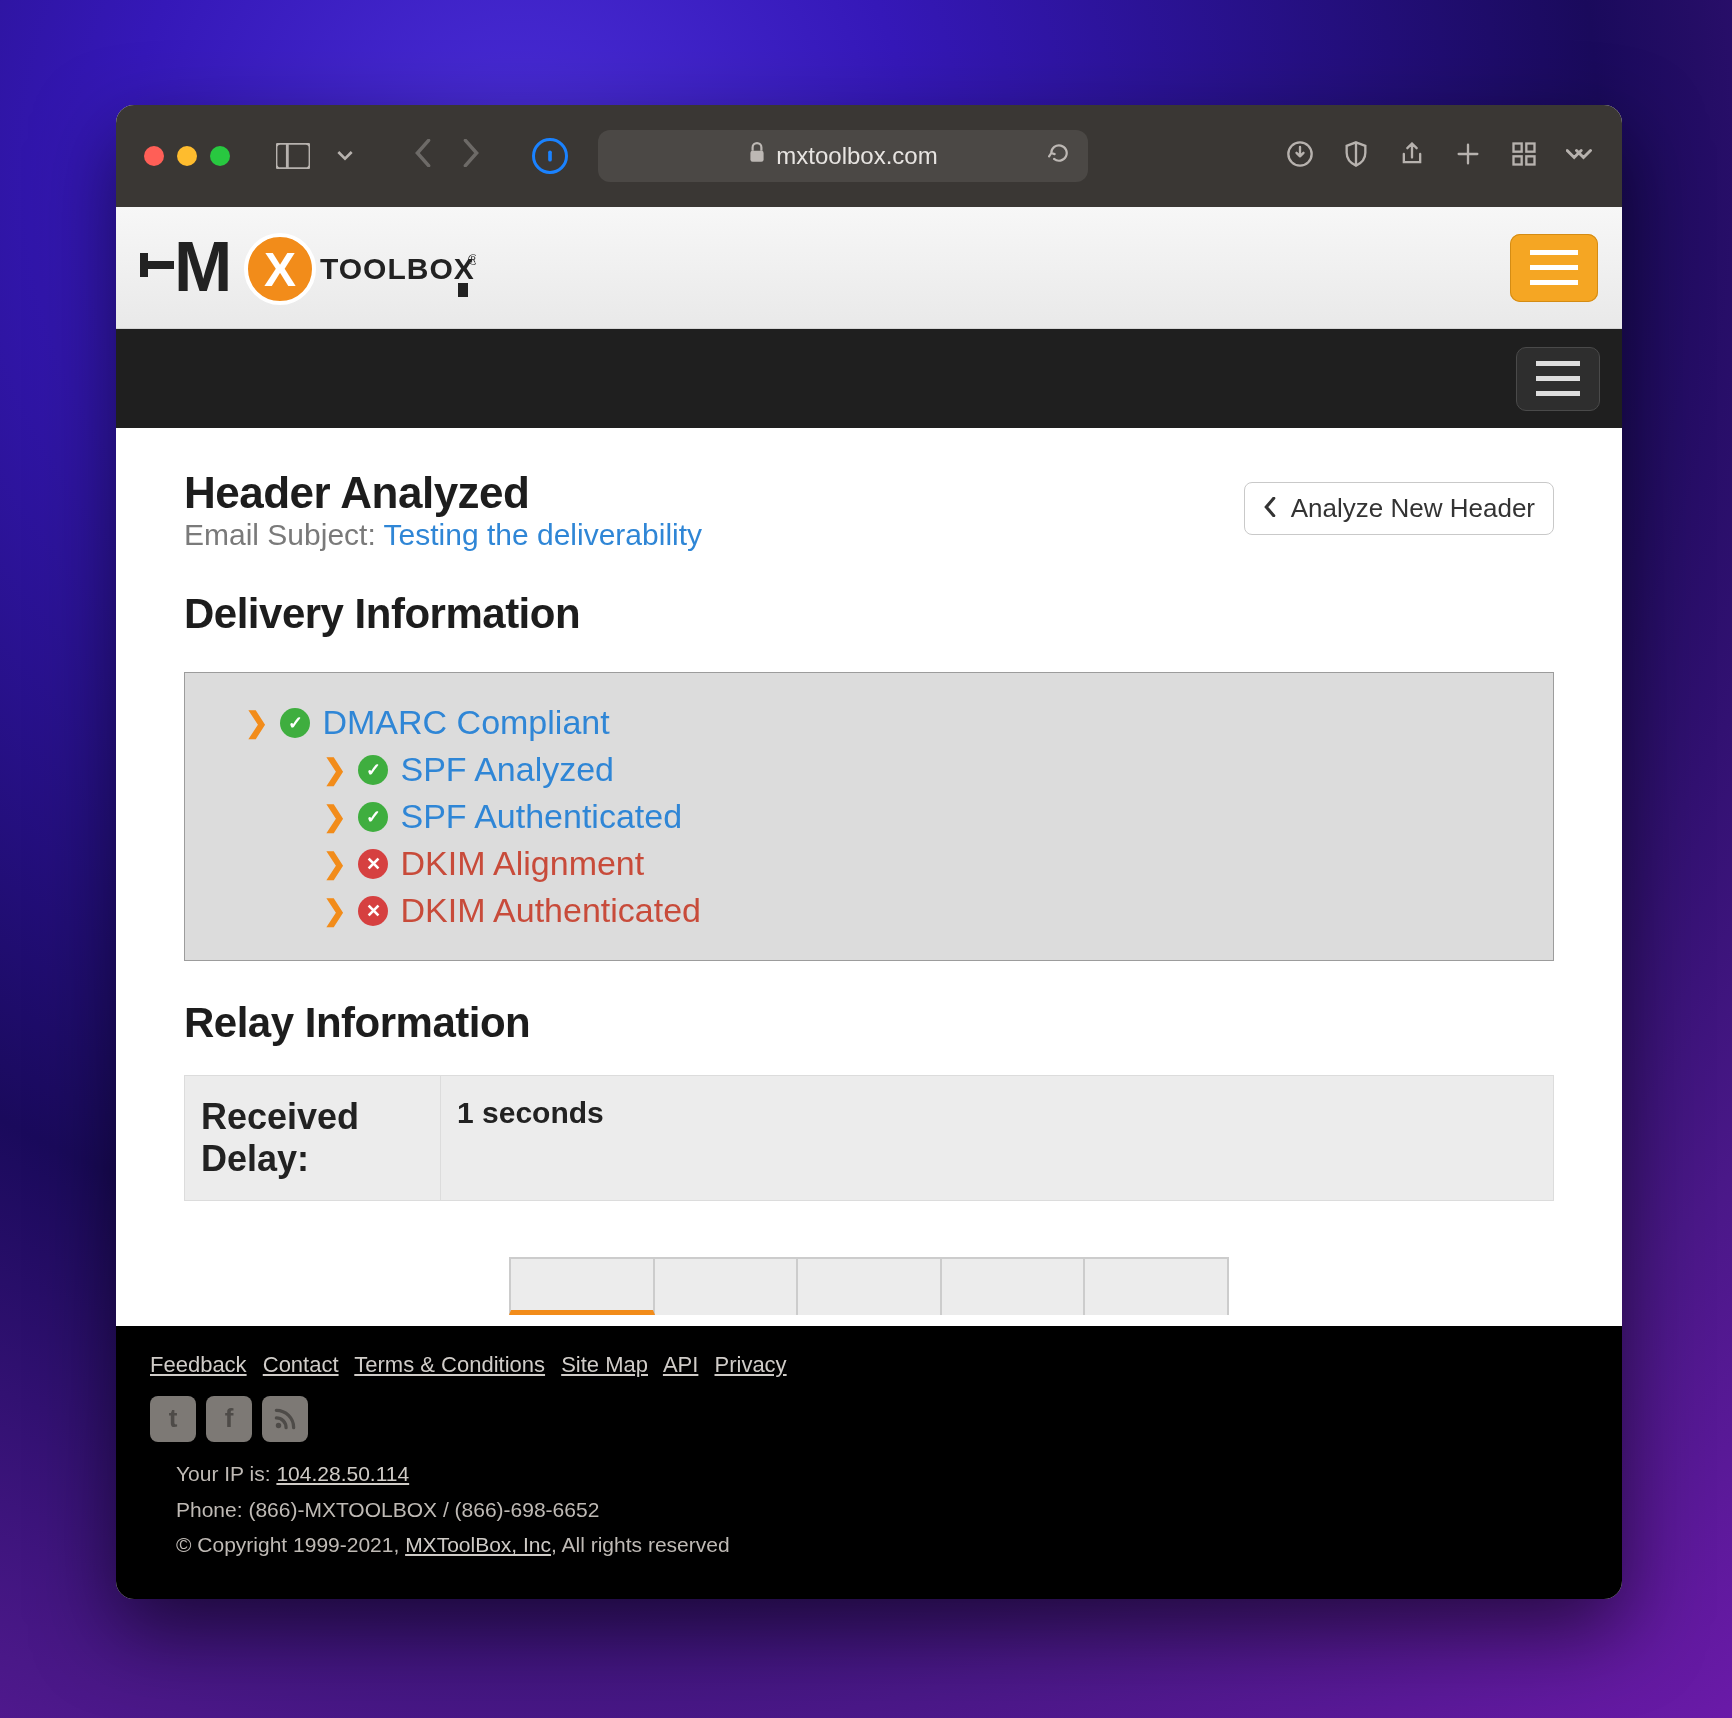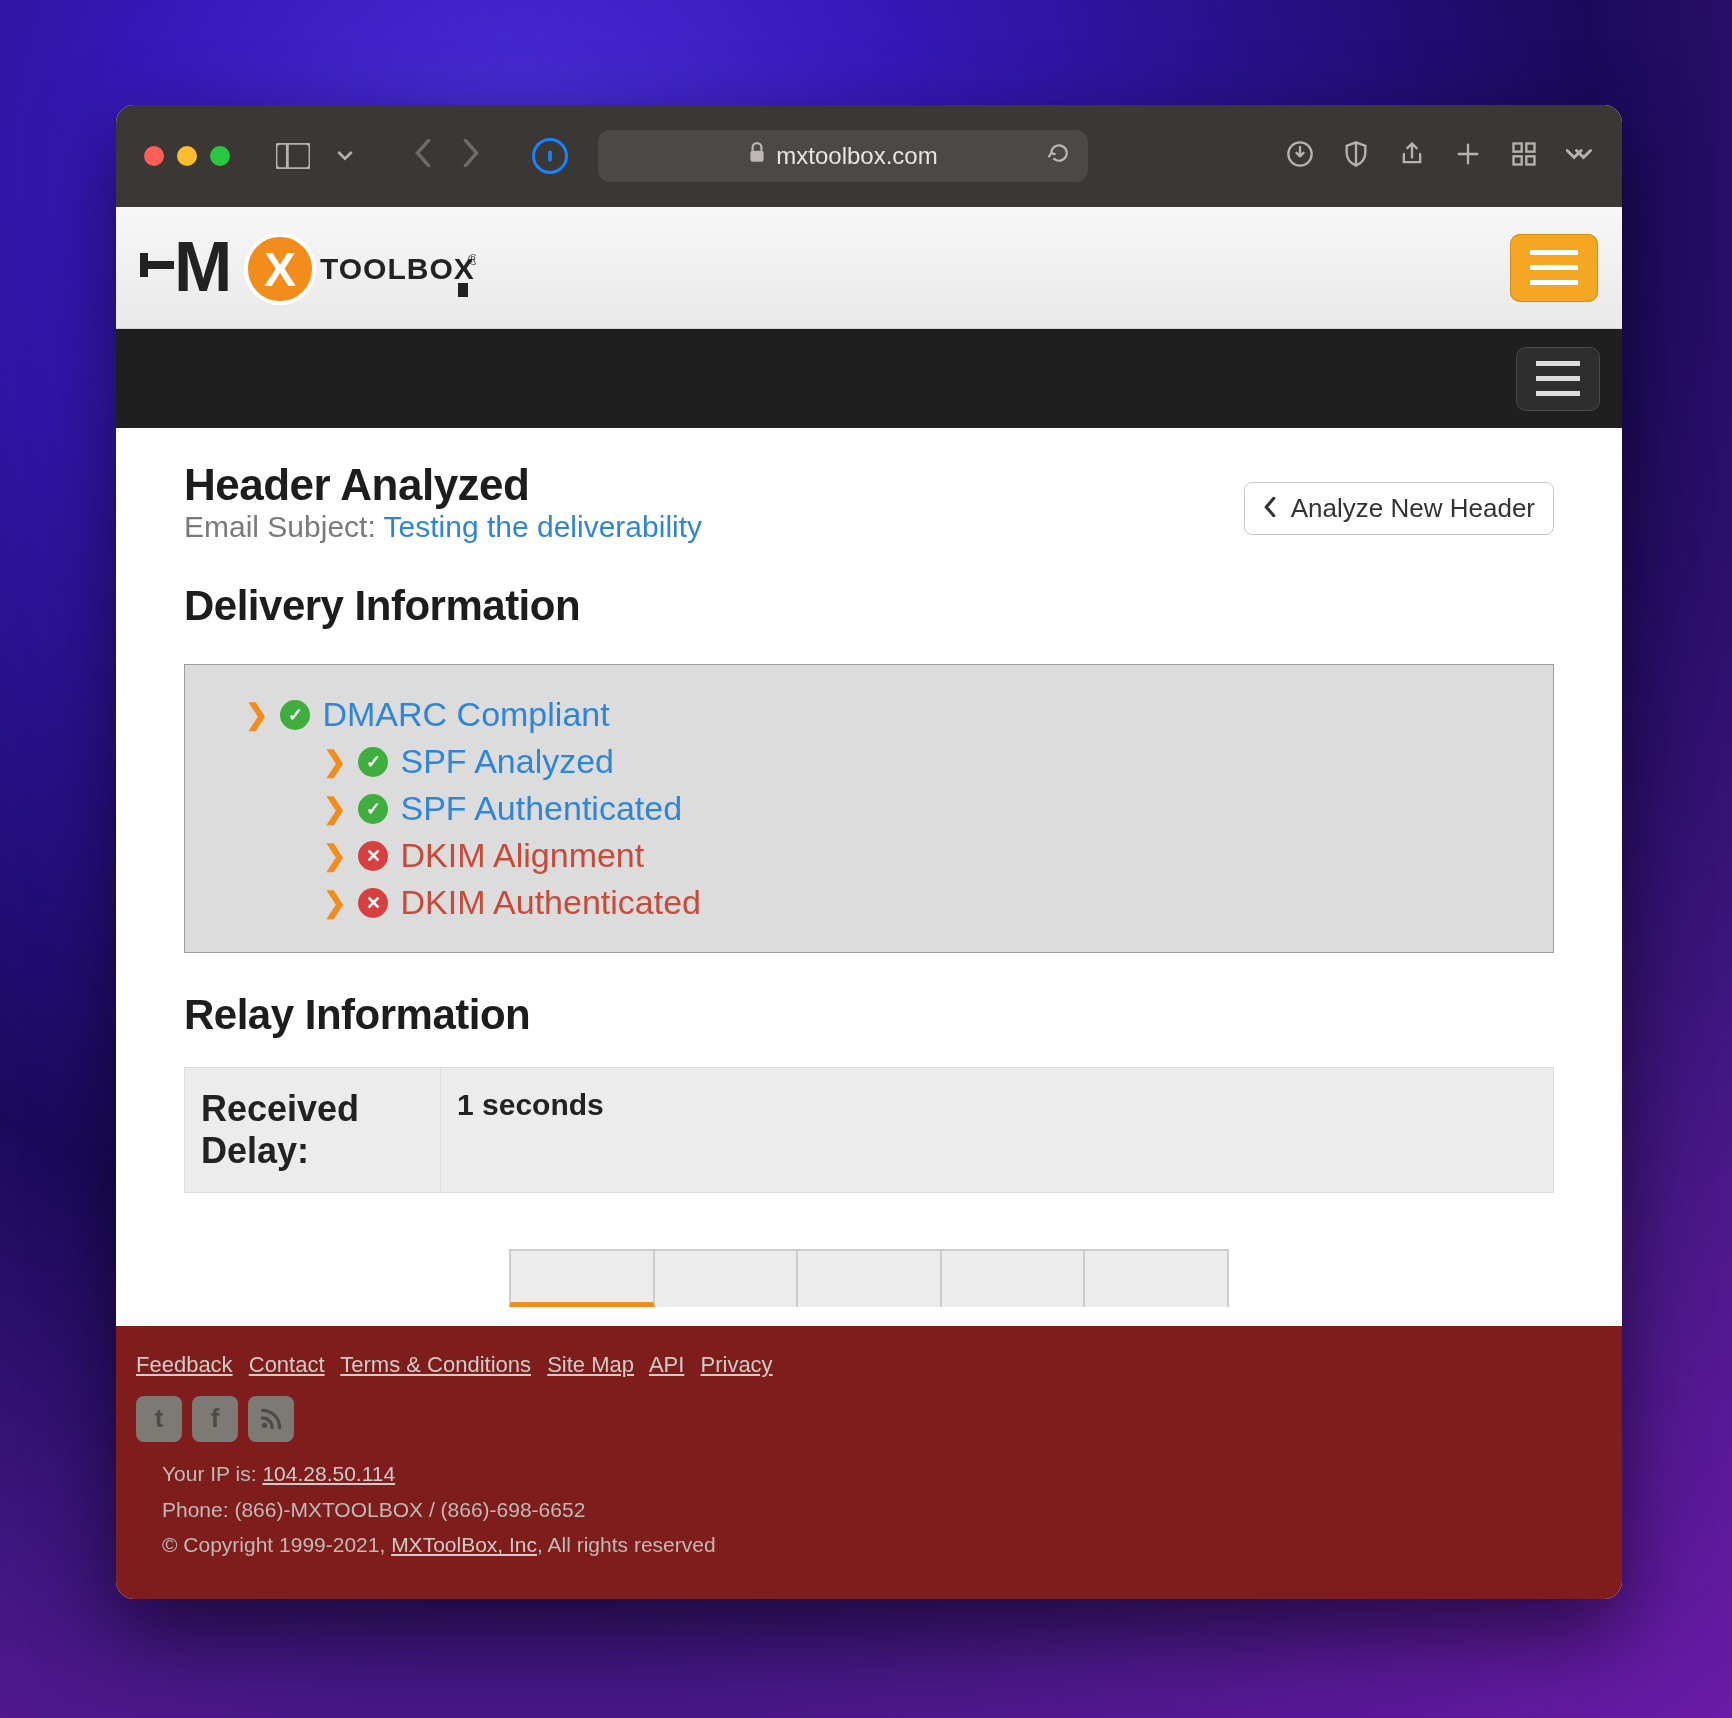--- a/index.html
+++ b/index.html
@@ -81,21 +81,21 @@
     display:flex; align-items:center; justify-content:flex-end;
     padding: 0 22px;
   }
   .hamburger-dark {
     width: 84px; height: 64px; border-radius:10px;
     background:#2e2e2e; border:1px solid #4a4a4a;
     display:flex; flex-direction:column; align-items:center; justify-content:center; gap:10px;
   }
   .hamburger-dark span { width:44px; height:5px; background:#ddd; display:block; }
   
-  .content { padding: 32px 68px 0 68px; position:relative; }
+  .content { padding: 40px 68px 0 68px; position:relative; }
   h1.page-title { font-size:44px; font-weight:700; color:#1d1d1d; letter-spacing:-0.5px; }
   .subject-line { font-size:30px; color:#7a7a7a; }
   .subject-line a { color:#2f86d6; text-decoration:none; }
   .analyze-btn {
     position:absolute; right:68px; top:54px;
     background:#fff; border:1px solid #c9c9c9; border-radius:8px;
     padding: 10px 18px; font-size:26px; color:#333;
     display:flex; align-items:center; gap:14px;
     cursor:pointer;
   }
@@ -131,23 +131,23 @@
     margin: 56px auto 0 auto;
     width: 720px; height: 58px;
     display:flex;
     border-top:2px solid #ccc;
   }
   .chartstrip .c { flex:1; background:#ececec; border-right:2px solid #ccc; }
   .chartstrip .c.first { border-left:2px solid #ccc; border-bottom:5px solid #f28c1a; }
   
   .footer {
     position:absolute; left:0; right:0; bottom:0;
-    background:#7f1d1d;
+    background:#000000;
     color:#d9d6d2;
-    padding: 26px 34px 36px 20px;
+    padding: 26px 34px 36px 34px;
     font-size:22px;
   }
   .footer .links a { color:#d0ccc8; text-decoration:underline; margin-right:10px; font-size:22px; }
   .footer .socials { margin-top:18px; display:flex; gap:10px; }
   .footer .soc {
     width:46px; height:46px; border-radius:8px; background:#7d7975;
     display:flex; align-items:center; justify-content:center; color:#4e4b48; font-size:26px; font-weight:700;
   }
   .footer .meta { margin-top:14px; color:#bfbab5; font-size:21px; line-height:1.7; padding-left:26px; }
   .footer .meta a { color:#cfcbc6; text-decoration:underline; }

